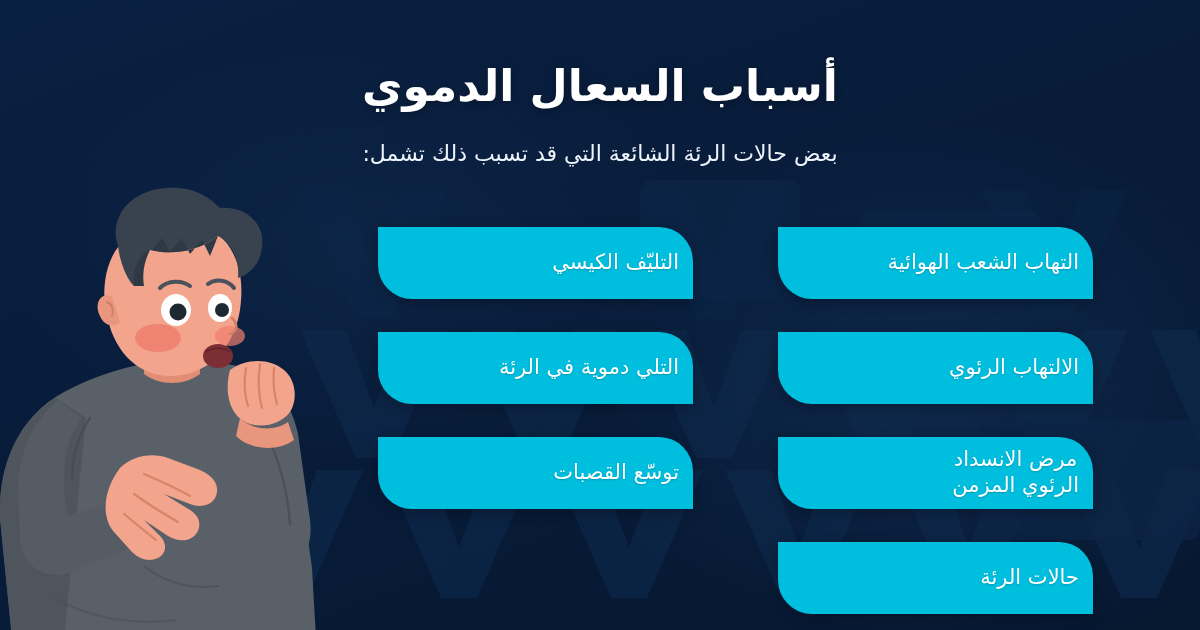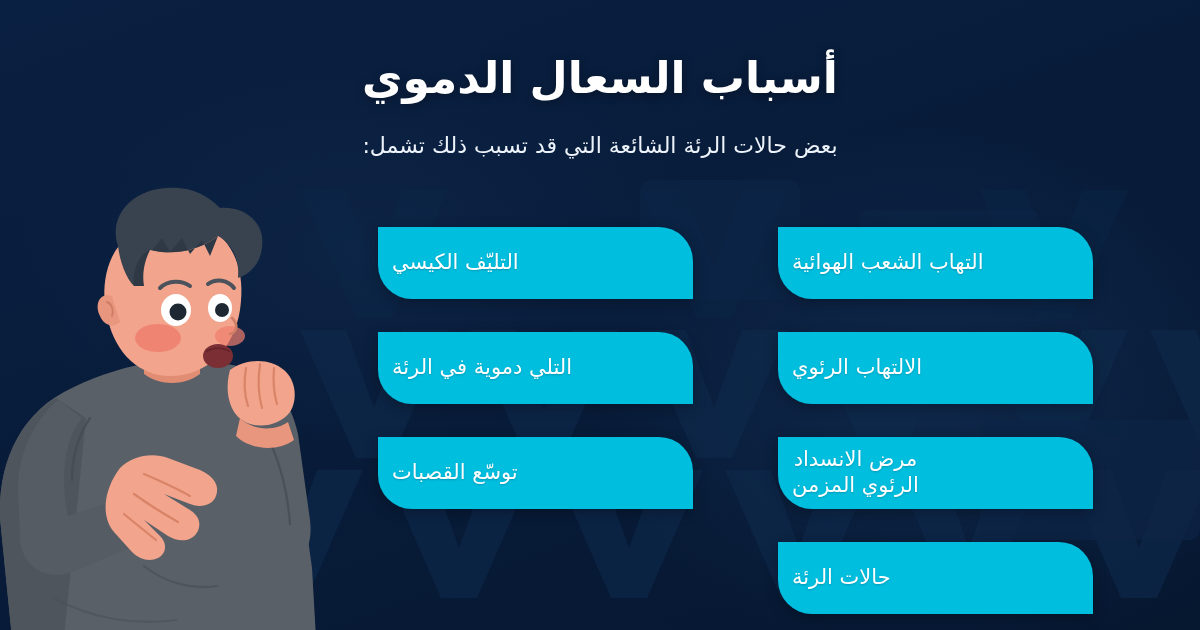--- a/index.html
+++ b/index.html
@@ -28,21 +28,21 @@
     position:absolute;left:-6px;top:168px;width:350px;height:470px;
   }
   .illustration svg{display:block;width:350px;height:470px;}
 
   
   .header{
     position:absolute;left:0;right:0;top:52px;text-align:center;
     z-index:6;
   }
   .title{
-    margin:0;
+    margin:8px;
     font-size:44px;font-weight:700;color:#ffffff;
     letter-spacing:0px;line-height:1.18;
     text-shadow:0 2px 10px rgba(0,0,0,.35);
   }
   .subtitle{
     margin:28px 0 0 0;
     font-size:22px;font-weight:400;color:#eef4fb;
     line-height:1.3;
   }
 
@@ -53,21 +53,21 @@
     display:grid;
     grid-template-columns:315px 315px;
     grid-template-rows:repeat(4,72px);
     column-gap:85px;row-gap:33px;
     direction:rtl;
     z-index:5;
   }
   .card{
     background:#00bede;
     border-radius:0 34px 0 34px;       
-    display:flex;align-items:center;justify-content:flex-end;
+    display:flex;align-items:center;justify-content:flex-start;
     box-shadow:0 3px 14px rgba(0,0,0,.28);
     padding:8px 14px;
     box-sizing:border-box;
   }
   .card-label{
     color:#ffffff;
     font-size:21px;
     font-weight:400;
     line-height:1.22;
     text-align:center;

